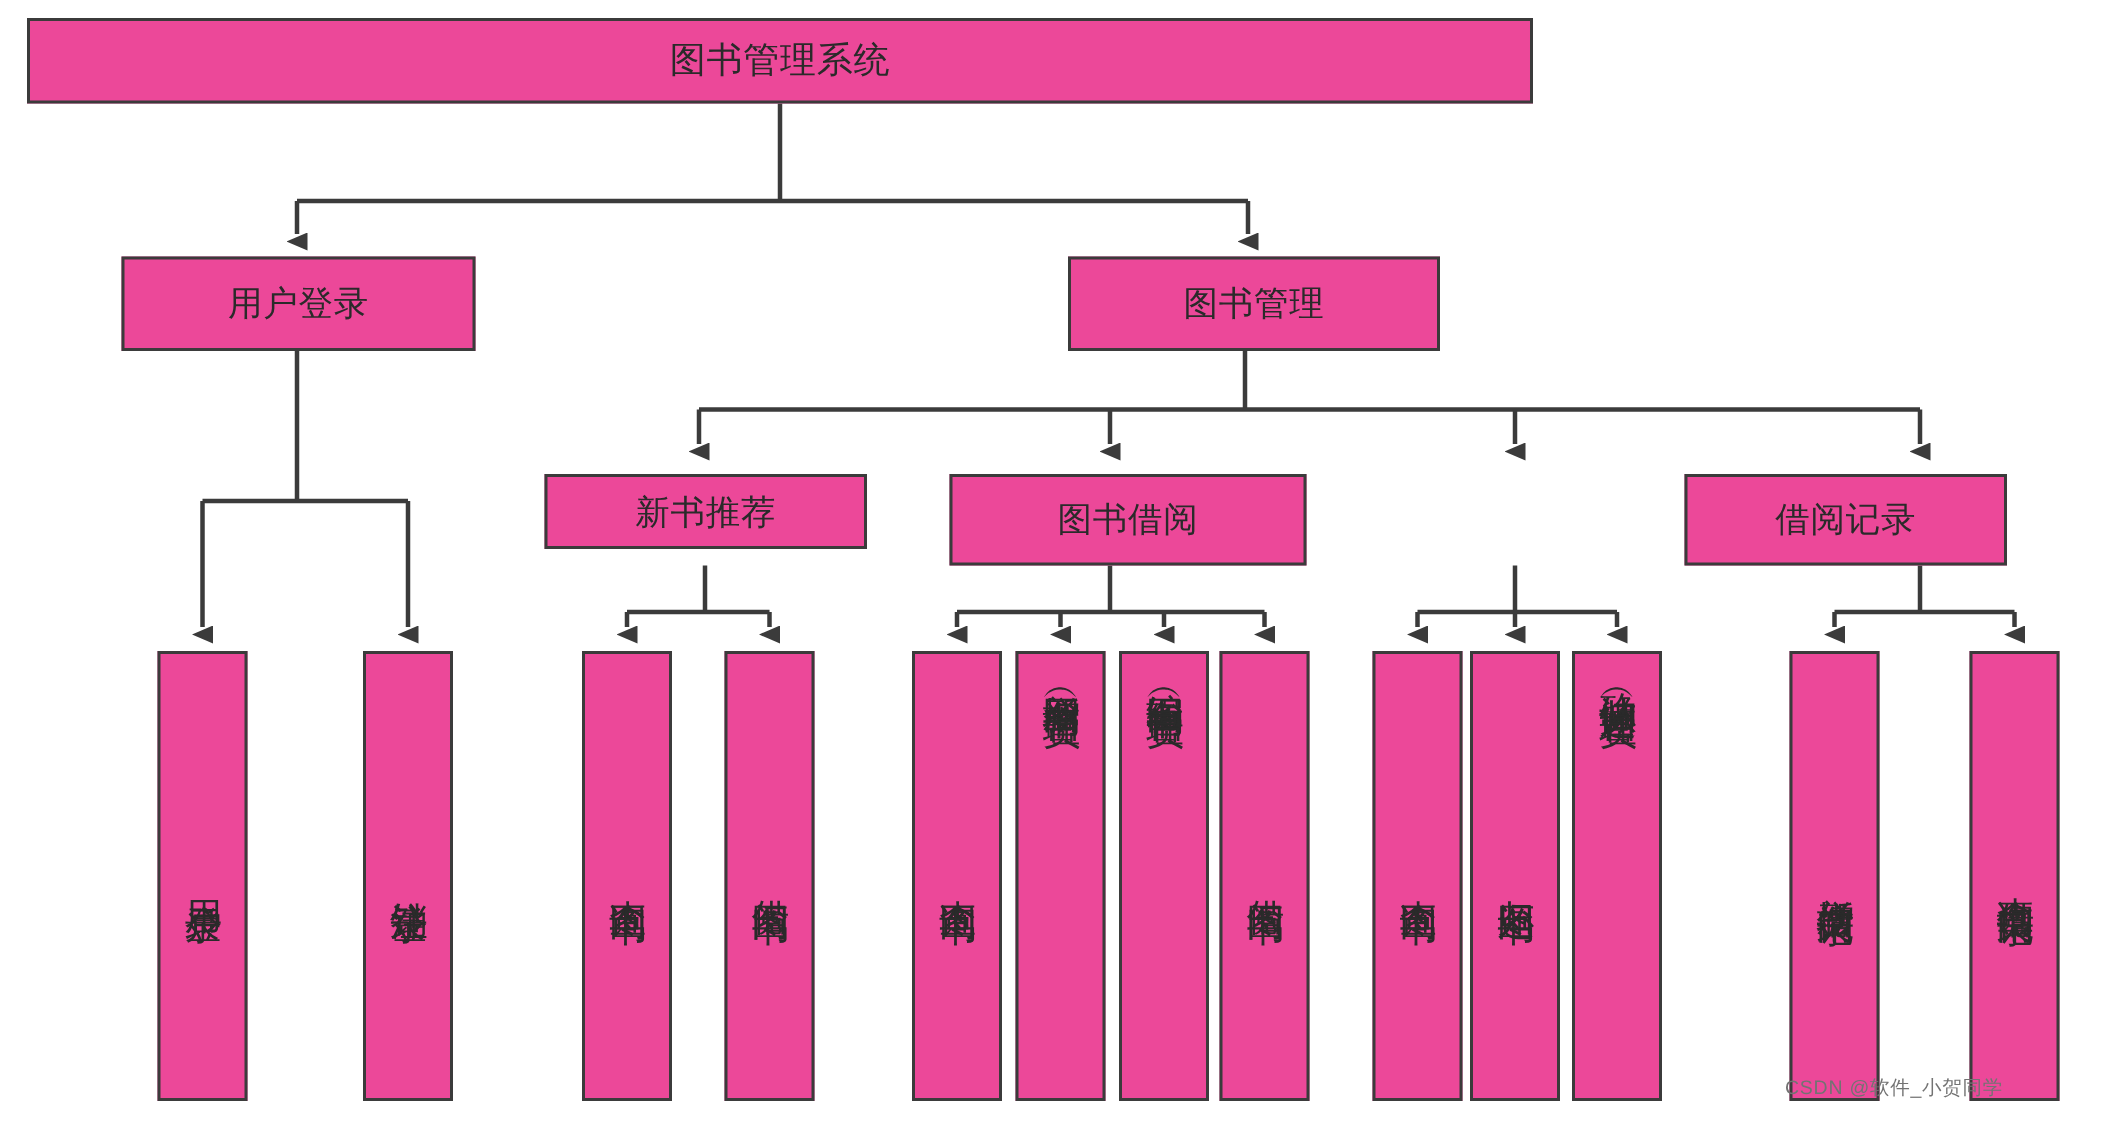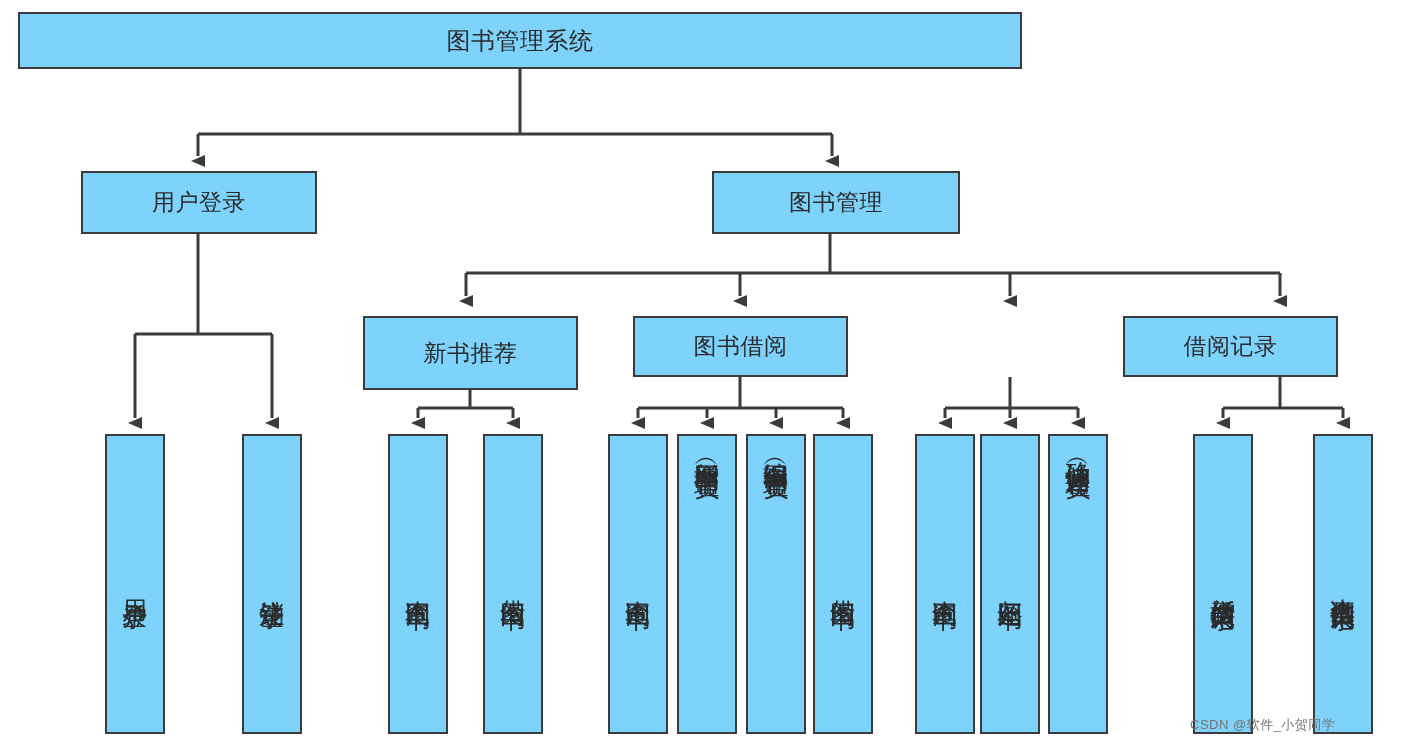--- a/index.html
+++ b/index.html
@@ -22,21 +22,21 @@
     position: absolute;
     left: 0;
     top: 0;
     width: 1405px;
     height: 747px;
     pointer-events: none;
   }
   .node {
     position: absolute;
     box-sizing: border-box;
-    background: #7dd3fc;
+    background: #ec4899;
     border: 2.5px solid #3b3b3b;
     display: flex;
     align-items: center;
     justify-content: center;
     color: #2a2a2a;
   }
   .node-label {
     display: block;
     text-align: center;
     line-height: 1.15;
@@ -134,24 +134,24 @@
     <span class="node-label">图书管理系统</span>
   </div>
 
   <div class="node horiz" style="left:81px; top:171px; width:236px; height:63px;">
     <span class="node-label">用户登录</span>
   </div>
   <div class="node horiz" style="left:712px; top:171px; width:248px; height:63px;">
     <span class="node-label">图书管理</span>
   </div>
 
-  <div class="node horiz" style="left:363px; top:316px; width:215px; height:74px;">
+  <div class="node horiz" style="left:363px; top:316px; width:215px; height:50px;">
     <span class="node-label">新书推荐</span>
   </div>
-  <div class="node horiz" style="left:633px; top:316px; width:215px; height:61px;">
+  <div class="node horiz" style="left:633px; top:316px; width:238px; height:61px;">
     <span class="node-label">图书借阅</span>
   </div>
   <div class="node horiz" style="left:1123px; top:316px; width:215px; height:61px;">
     <span class="node-label">借阅记录</span>
   </div>
 
   <div class="node vert short" style="left:105px; top:434px; width:60px; height:300px;">
     <span class="node-label">用户登录</span>
   </div>
   <div class="node vert short" style="left:242px; top:434px; width:60px; height:300px;">

